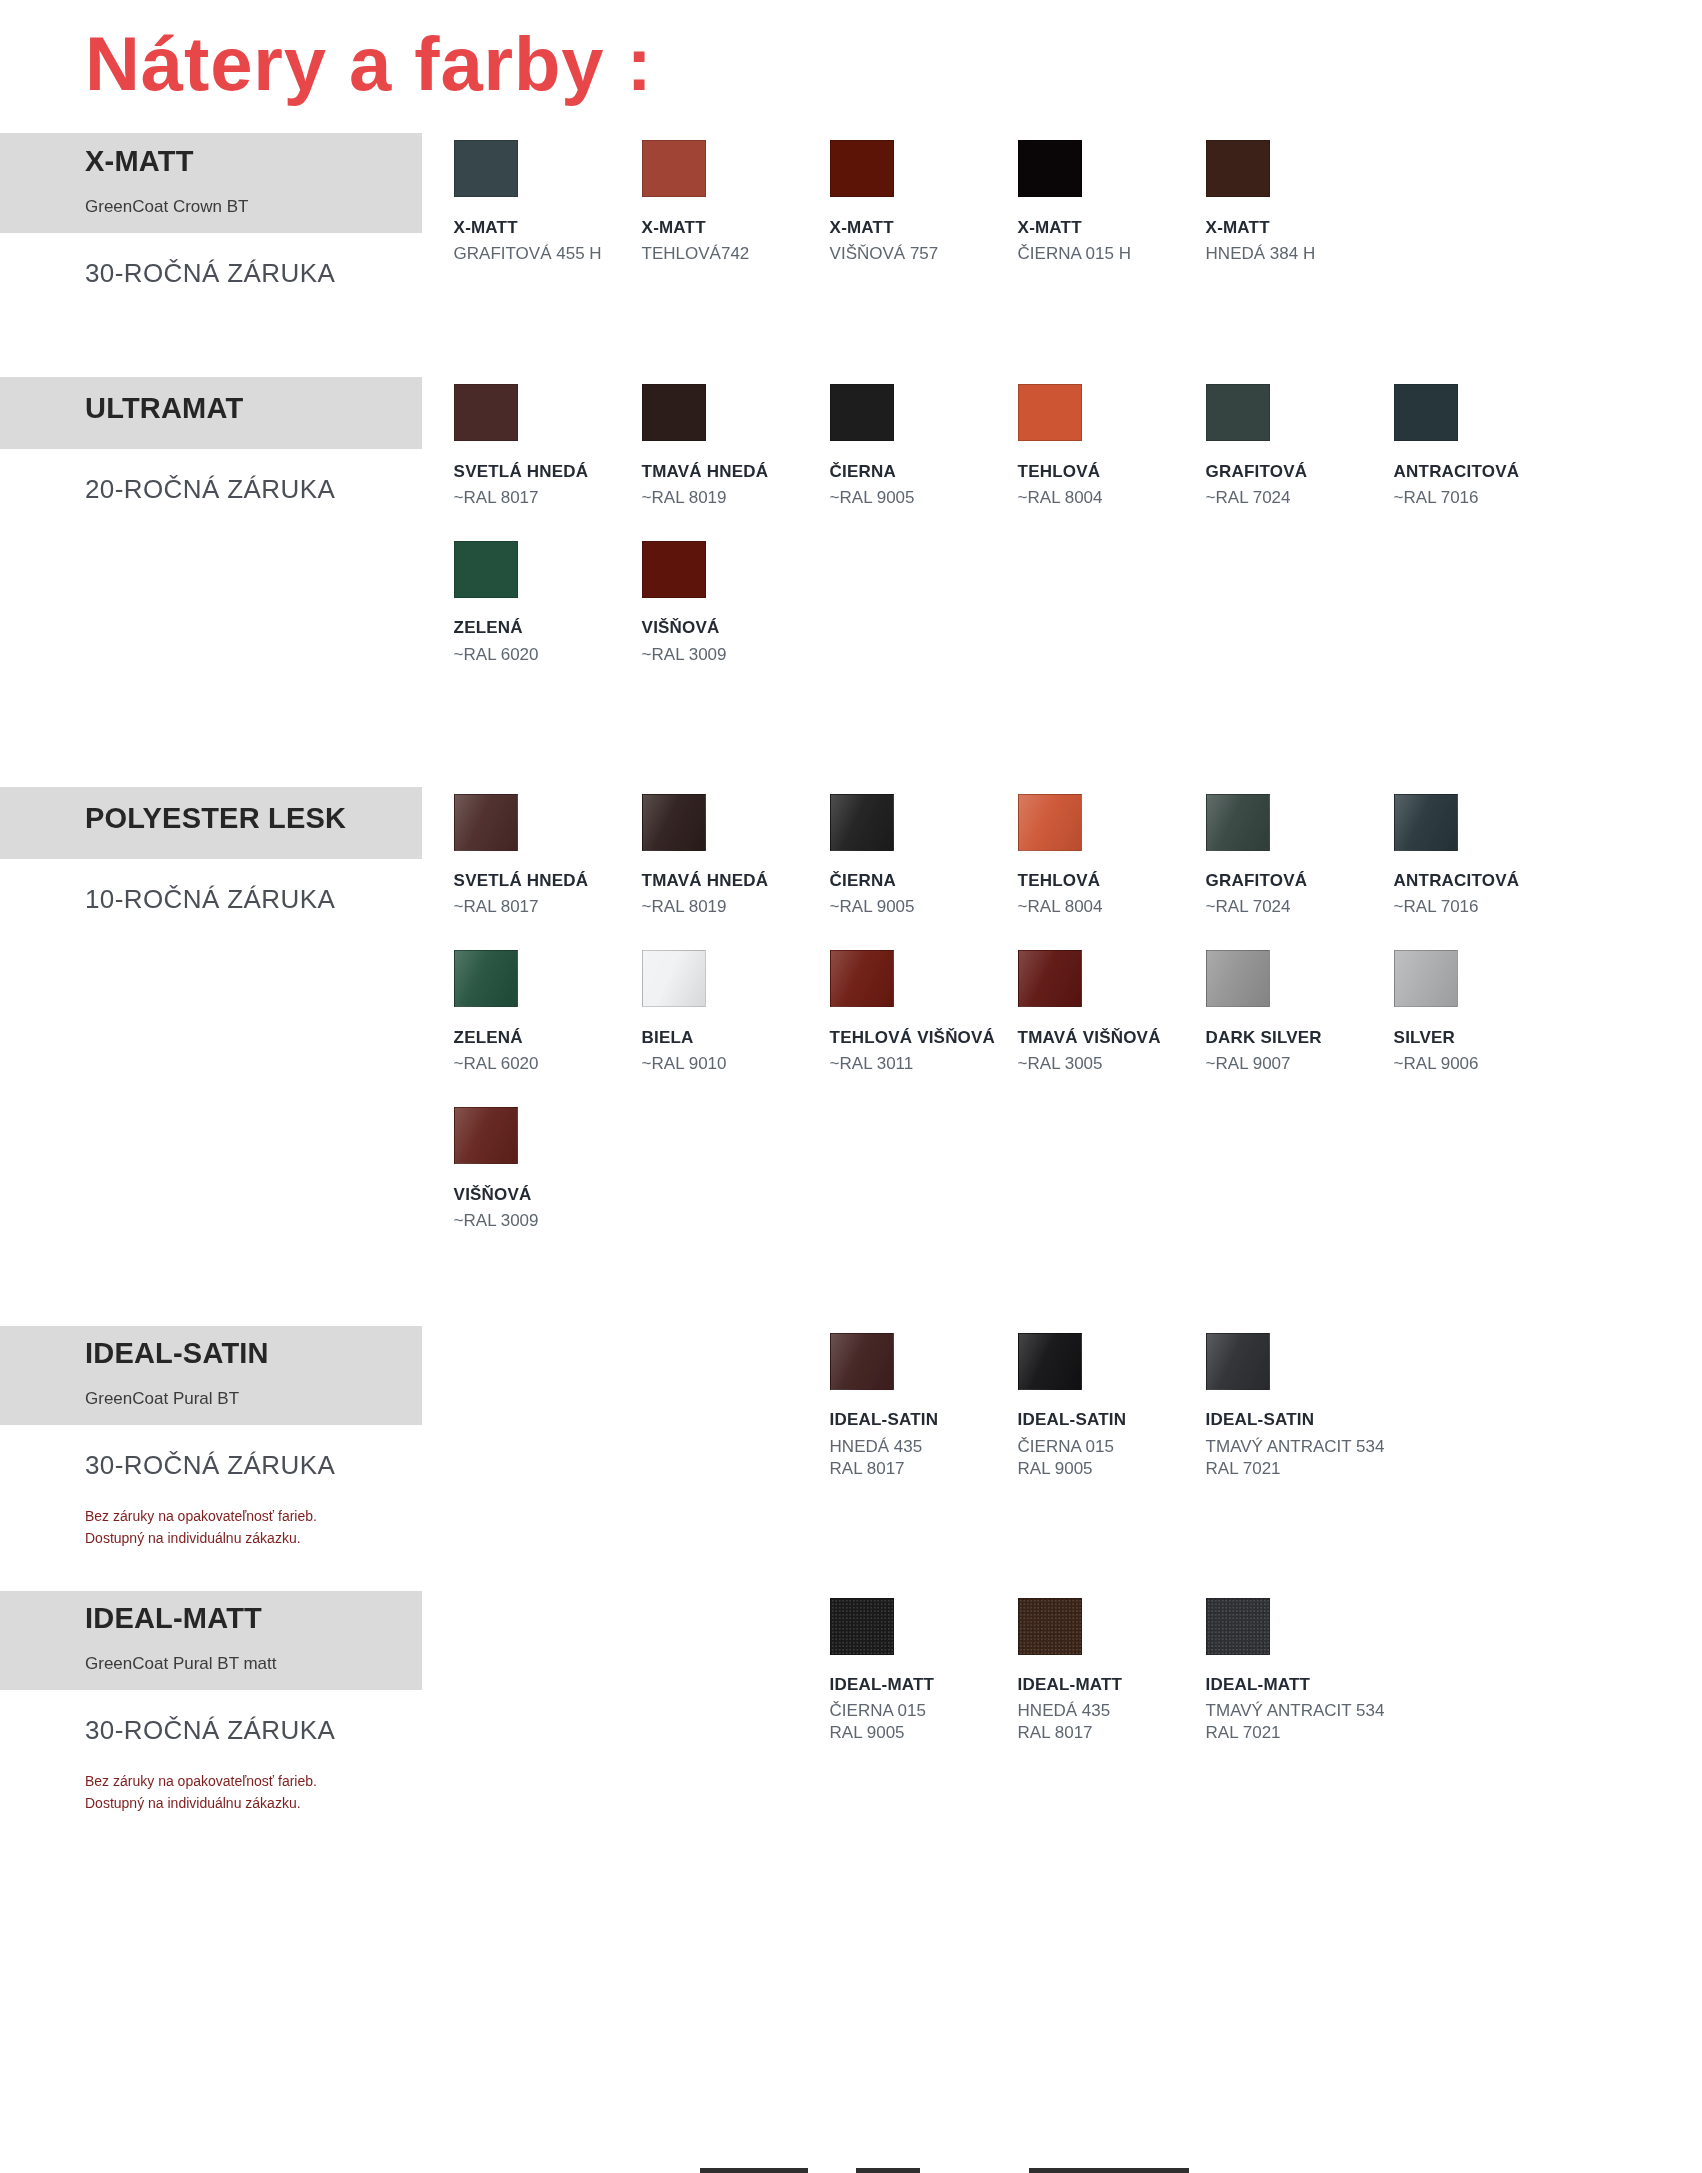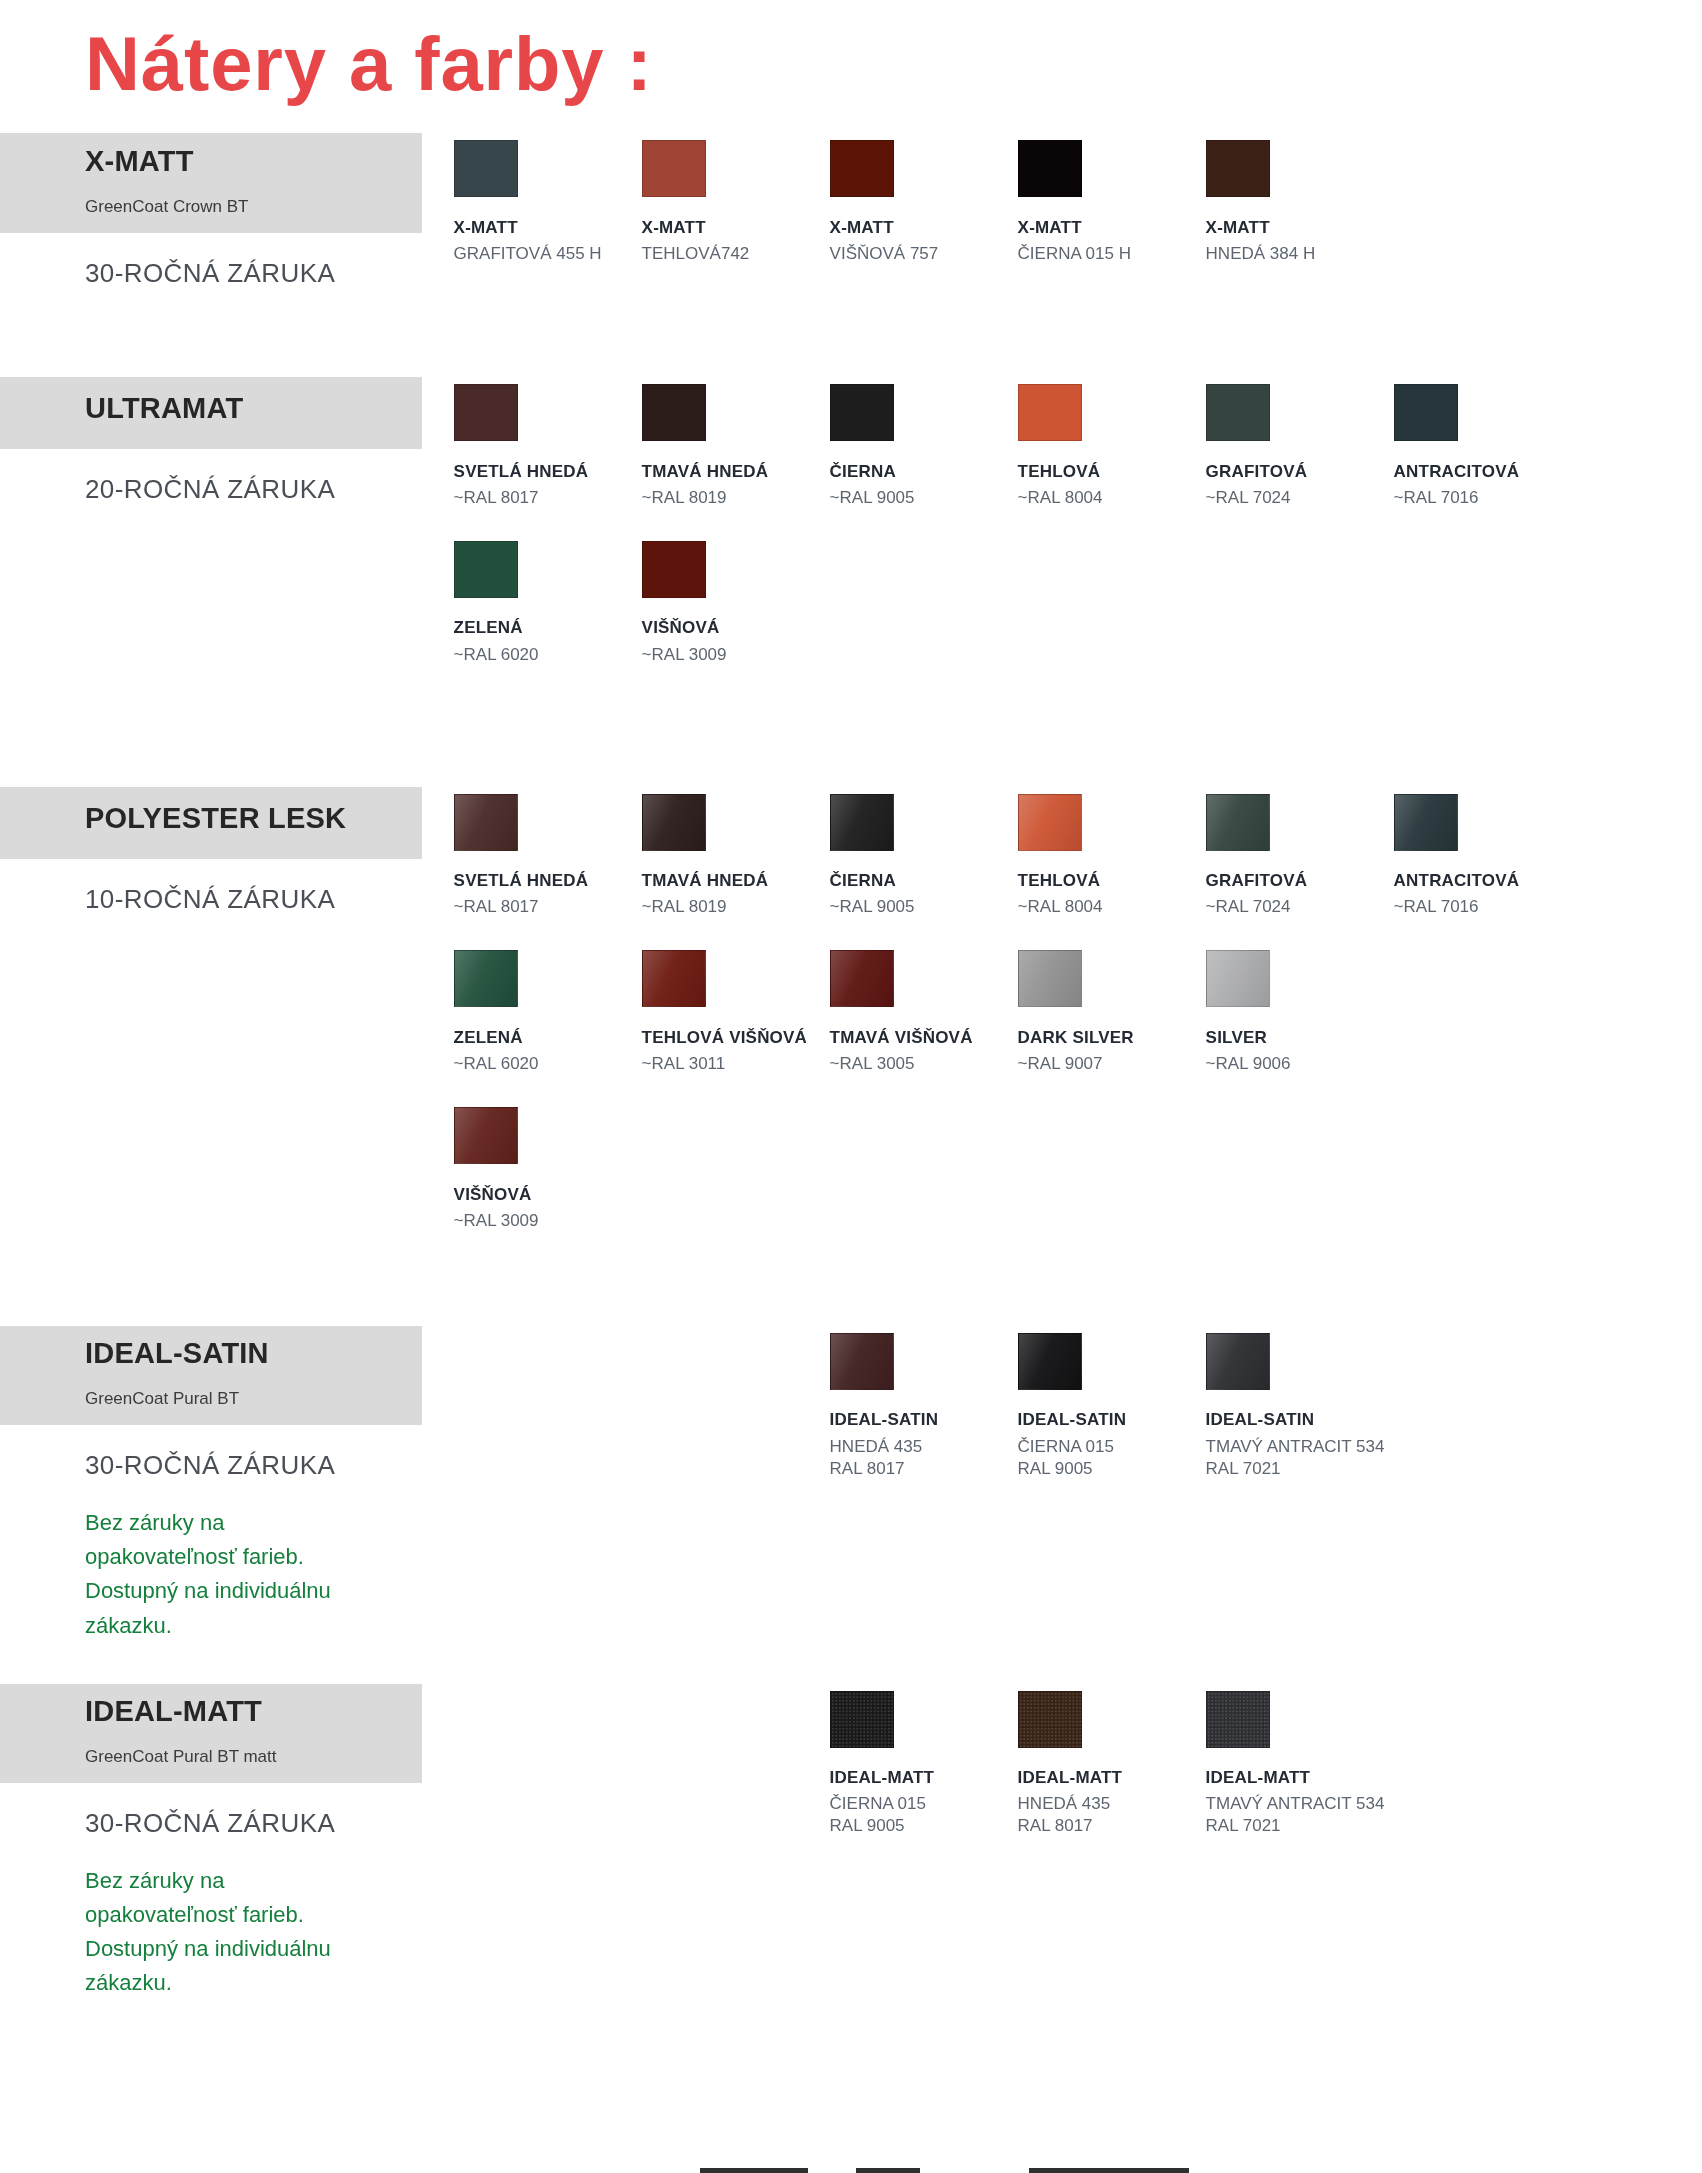--- a/index.html
+++ b/index.html
@@ -79,22 +79,22 @@
   }
   .warranty {
     font-size: 26px;
     font-weight: 300;
     color: #4a4f57;
     letter-spacing: 0.4px;
     padding: 25px 0 0 85px;
     line-height: 1.2;
   }
   .note {
-    font-size: 22px;
-    color: #15803d;
+    font-size: 14px;
+    color: #7f1d1d;
     line-height: 1.55;
     padding: 25px 85px 0 85px;
     max-width: 372px;
   }
 
   
   .swatch-row {
     display: flex;
     flex-wrap: wrap;
     align-items: flex-start;
@@ -297,20 +297,25 @@
               <div class="swatch-code">~RAL 7016</div>
             </div>
           </div>
           <div class="swatch-row">
             <div class="swatch">
               <div class="chip gloss" style="background-color: rgb(34, 80, 60);"></div>
               <div class="swatch-name">ZELENÁ</div>
               <div class="swatch-code">~RAL 6020</div>
             </div>
             <div class="swatch">
+              <div class="chip gloss" style="background-color: rgb(240, 241, 242);"></div>
+              <div class="swatch-name">BIELA</div>
+              <div class="swatch-code">~RAL 9010</div>
+            </div>
+            <div class="swatch">
               <div class="chip gloss" style="background-color: rgb(109, 26, 16);"></div>
               <div class="swatch-name">TEHLOVÁ VIŠŇOVÁ</div>
               <div class="swatch-code">~RAL 3011</div>
             </div>
             <div class="swatch">
               <div class="chip gloss" style="background-color: rgb(94, 21, 17);"></div>
               <div class="swatch-name">TMAVÁ VIŠŇOVÁ</div>
               <div class="swatch-code">~RAL 3005</div>
             </div>
             <div class="swatch">

